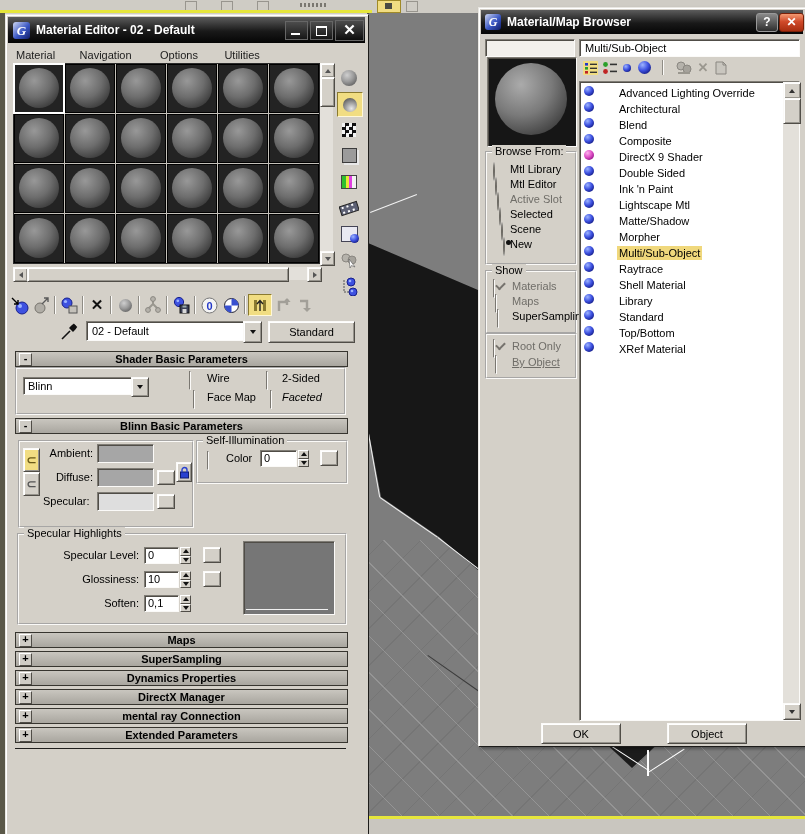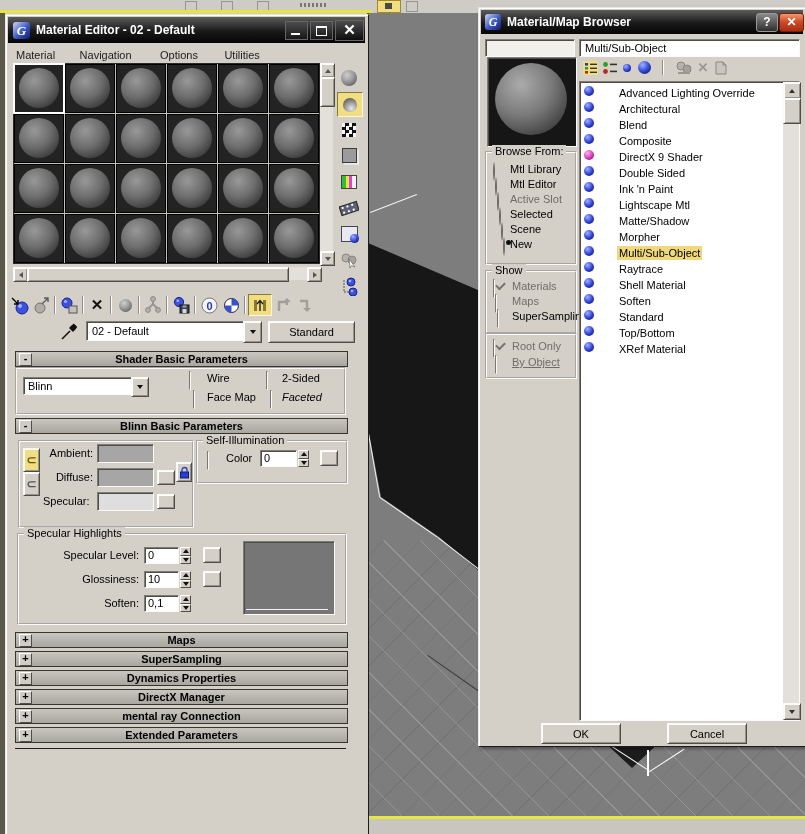--- a/index.html
+++ b/index.html
@@ -658,21 +658,21 @@
       <div class="mitem" style="top:180px;">
           <span class="morb"></span>
           <span class="mlab">Raytrace</span>
         </div>
       <div class="mitem" style="top:196px;">
           <span class="morb"></span>
           <span class="mlab">Shell Material</span>
         </div>
       <div class="mitem" style="top:212px;">
           <span class="morb"></span>
-          <span class="mlab">Soften</span>
+          <span class="mlab">Library</span>
         </div>
       <div class="mitem" style="top:228px;">
           <span class="morb"></span>
           <span class="mlab">Standard</span>
         </div>
       <div class="mitem" style="top:244px;">
           <span class="morb"></span>
           <span class="mlab">Top/Bottom</span>
         </div>
       <div class="mitem" style="top:260px;">
@@ -688,17 +688,17 @@
         <div class="abs sarrow" style="left:0;top:621px;width:16px;height:15px;">
             <span class="tri-dn" style="border-top-color:#333;"></span>
           </div>
       </div>
     </div>
 
     <div class="abs raised" style="left:62px;top:715px;width:78px;height:19px;text-align:center;">
       <span class="lab" style="line-height:18px;">OK</span>
     </div>
     <div class="abs raised" style="left:188px;top:715px;width:78px;height:19px;text-align:center;">
-      <span class="lab" style="line-height:18px;">Cancel</span>
+      <span class="lab" style="line-height:18px;">Object</span>
     </div>
   </div>
 
 </div>
 
 </body></html>

